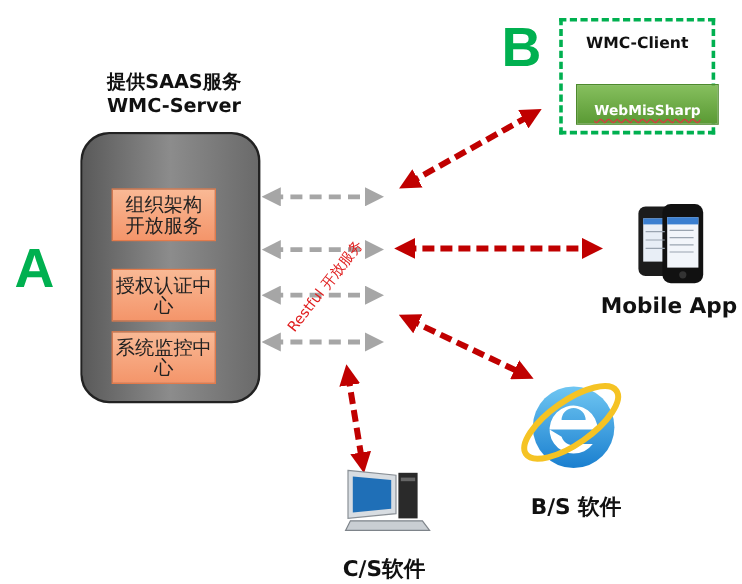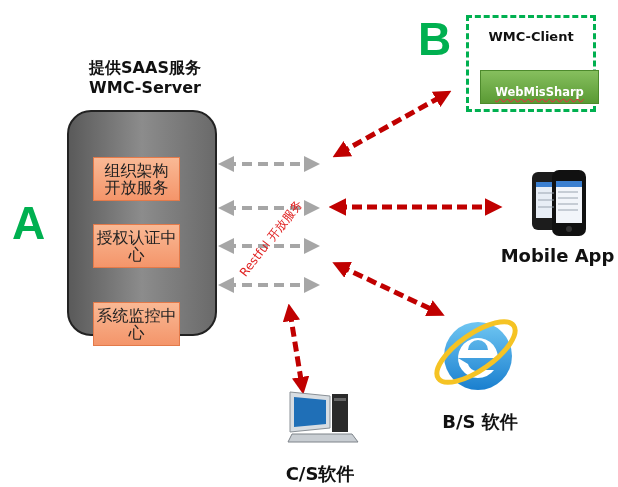--- a/index.html
+++ b/index.html
@@ -30,21 +30,21 @@
   <div>WMC-Server</div>
 </div>
 <div class="abs server-box"></div>
 <div class="abs module" style="top:132px;height:44px;flex-direction:column;">
   <div>组织架构</div>
   <div>开放服务</div>
 </div>
 <div class="abs module" style="top:199px;height:44px;">
   <span>授权认证中心</span>
 </div>
-<div class="abs module" style="top:277px;height:44px;">
+<div class="abs module" style="top:251px;height:44px;">
   <span>系统监控中心</span>
 </div>
 
 <div class="abs client-box"></div>
 <div class="abs client-title">
   <div>WMC-Client</div>
 </div>
 <div class="abs gen-box">
   <div class="l1">WebMisSharp</div>
 </div>

